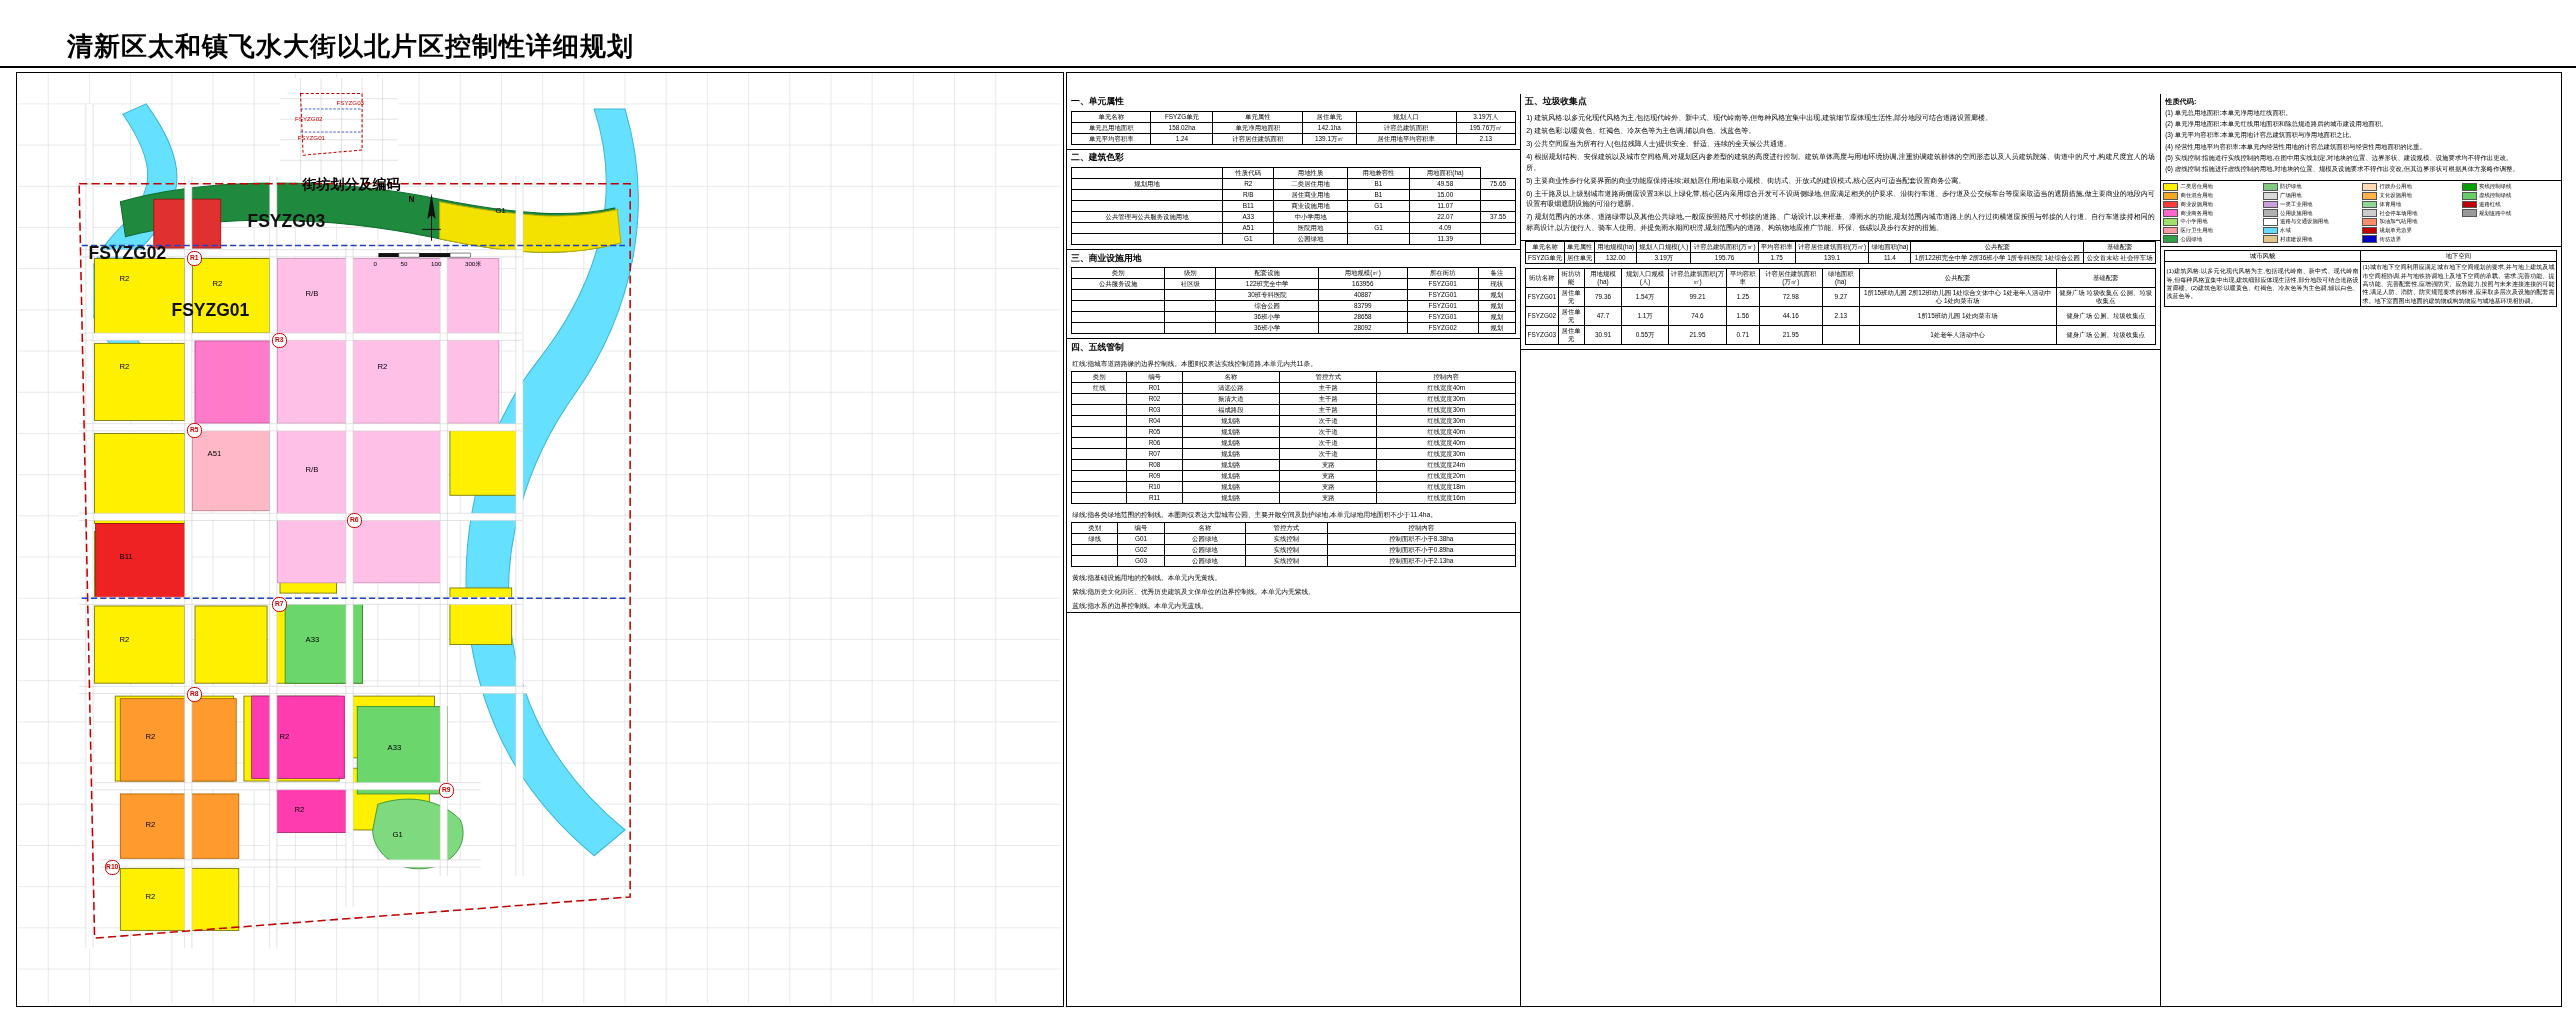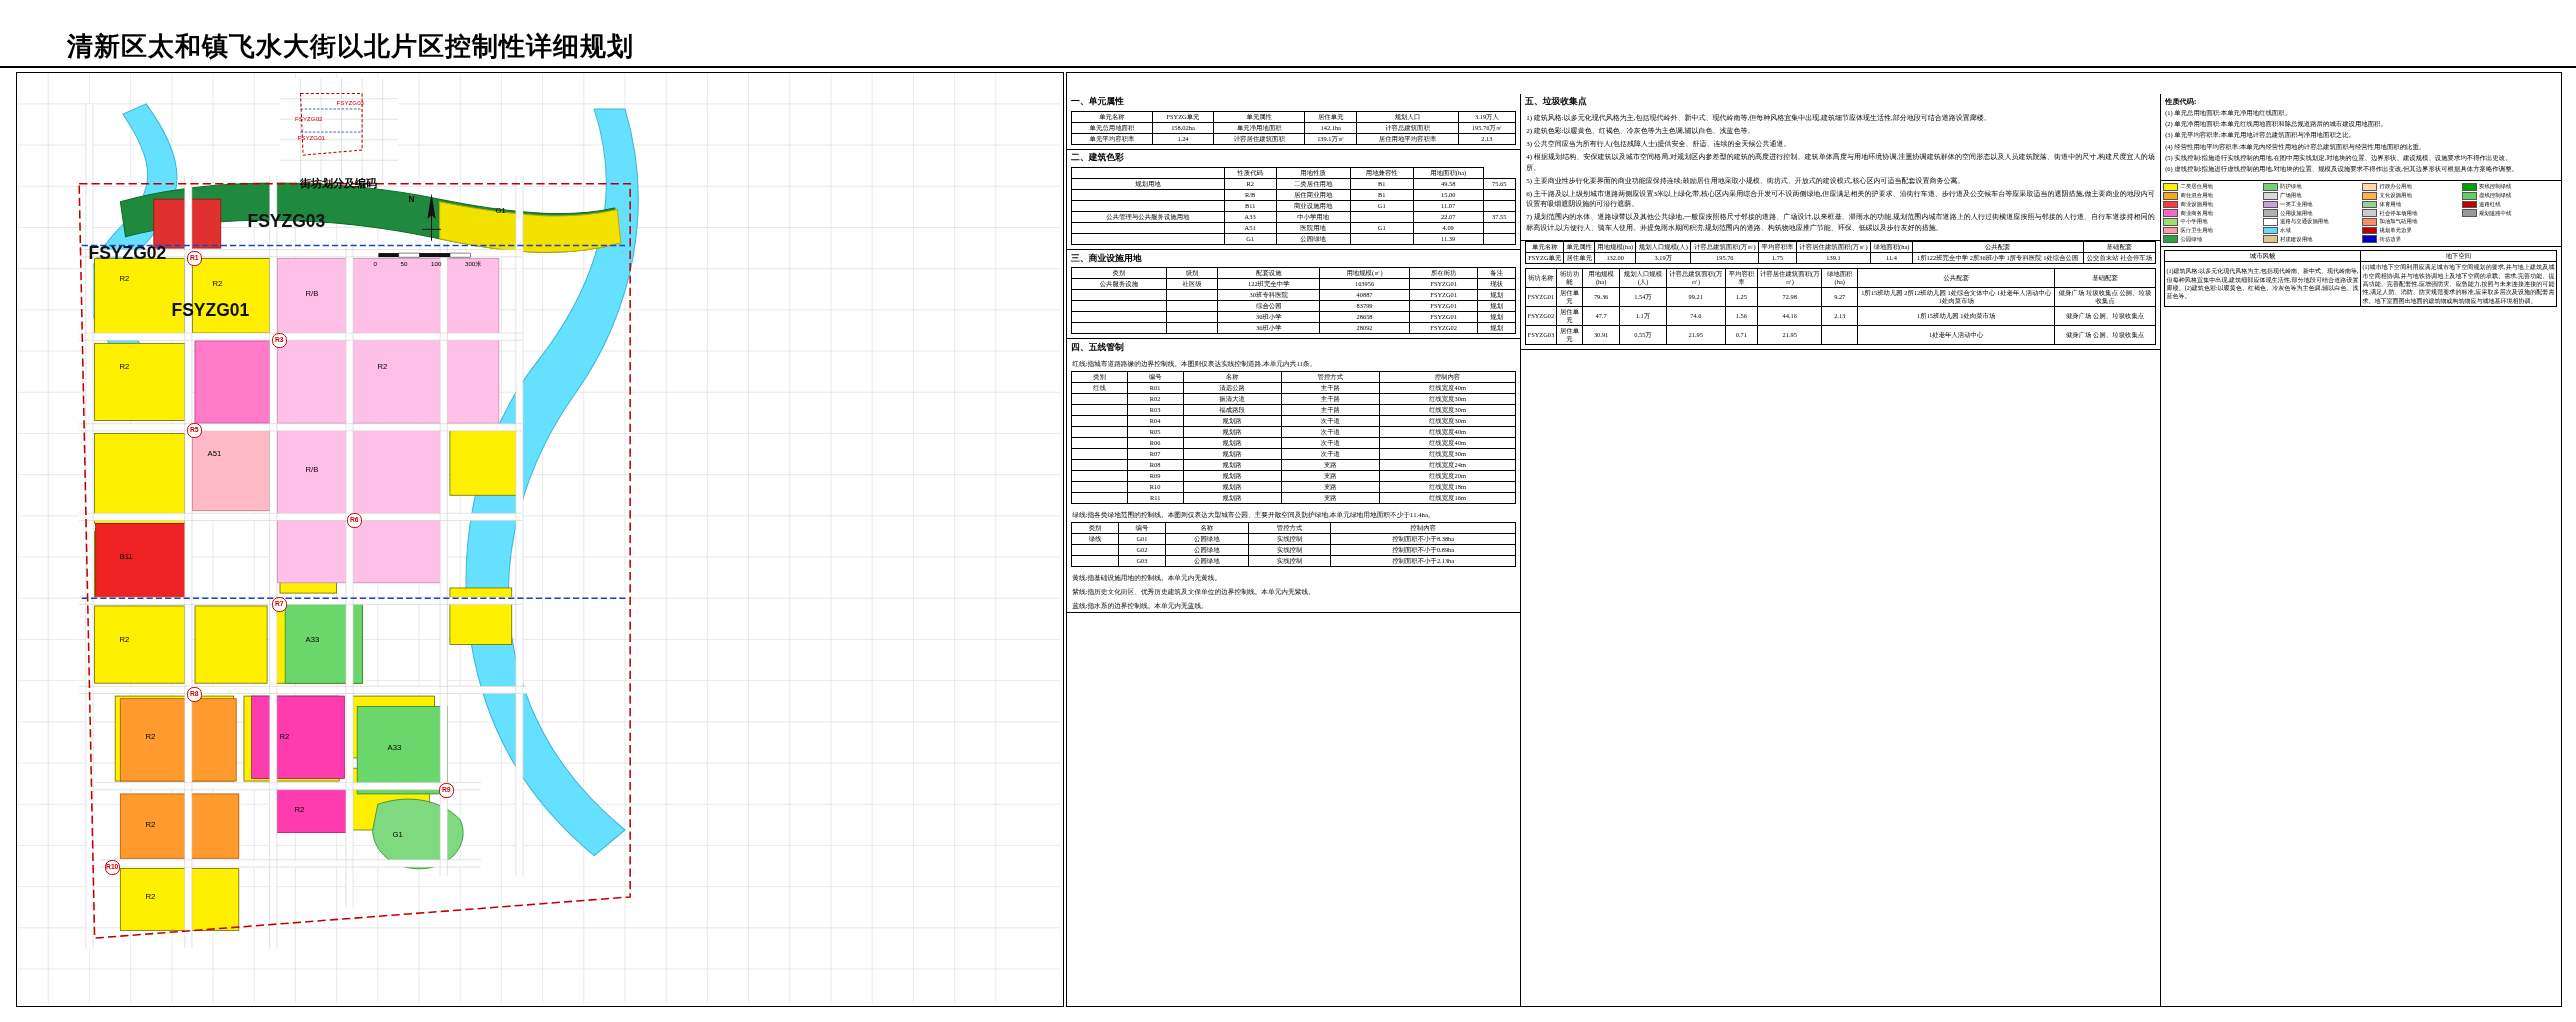--- a/index.html
+++ b/index.html
@@ -9,21 +9,21 @@
   .titlerule{position:absolute;left:0;top:66px;width:2576px;height:1.5px;background:#000;}
   
   #mapwrap{position:absolute;left:15.5px;top:72px;width:1046px;height:933px;border:1px solid #000;background:#fdfdfb;overflow:hidden;}
   #map{position:absolute;left:0;top:0;width:1044px;height:930px;}
   .lbl{position:absolute;font-size:7.7px;color:#000;}
   .biglbl{position:absolute;font-size:17.5px;font-weight:bold;color:#111;}
   .badge{position:absolute;width:13.4px;height:13.4px;border-radius:6.7px;background:#fff;border:1px solid #c00;color:#c00;font-size:6.7px;line-height:12.4px;text-align:center;font-weight:bold;}
   
   #legal{position:absolute;left:1066px;top:72px;width:1494px;height:933px;border:1px solid #000;background:#fff;}
   .lgtitle{position:absolute;left:0;top:0;width:1494px;height:20.6px;line-height:20.6px;text-align:center;font-size:11.3px;font-weight:bold;border-bottom:0.5px solid #000;}
-  .col{position:absolute;top:20.6px;bottom:0;font-family:Liberation Serif, serif;}
+  .col{position:absolute;top:20.6px;bottom:0;}
   .colA{left:0;width:453px;border-right:0.5px solid #000;}
   .colB{left:454px;width:639px;border-right:0.5px solid #000;}
   .colC{left:1093px;width:401px;}
   .sect{border-bottom:0.5px solid #000;}
   .secthd{font-size:8.8px;font-weight:bold;padding:2.6px 4.1px;}
   .body{font-size:7px;line-height:1.5;padding:2.1px 5.2px 4.1px 5.2px;text-align:justify;}
   table{border-collapse:collapse;width:100%;font-size:6.4px;}
   th,td{border:0.5px solid #000;padding:1px 1.5px;text-align:center;vertical-align:middle;line-height:1.25;}
   th{font-weight:normal;background:#fff;}
   .tw{padding:0 4.1px 4.1px 4.1px;}
@@ -257,21 +257,21 @@
         <g stroke="#c8c8c8" stroke-width="1" fill="none">
           <path d="M0 40 H230 M0 80 H230 M0 120 H230 M0 160 H230 M40 0 V200 M80 0 V200 M120 0 V200 M160 0 V200 M200 0 V200"></path>
         </g>
         <path d="M40 30 L160 30 L160 140 L45 150 Z" fill="none" stroke="#c00000" stroke-width="2" stroke-dasharray="6 4"></path>
         <path d="M40 60 L160 60 M40 105 L160 105" stroke="#2040c0" stroke-width="1.6" stroke-dasharray="5 3" fill="none"></path>
       </svg>
       <div class="lbl" style="left:15.5px;top:37px;color:#c00;font-size:6.2px;">FSYZG02</div>
       <div class="lbl" style="left:57px;top:20.6px;color:#c00;font-size:6.2px;">FSYZG03</div>
       <div class="lbl" style="left:18px;top:56px;color:#c00;font-size:6.2px;">FSYZG01</div>
     </div>
-    <div style="position:absolute;left:260px;top:103px;width:124px;text-align:center;font-size:11px;font-weight:bold;">街坊划分及编码</div>
+    <div style="position:absolute;left:260px;top:103px;width:124px;text-align:right;font-size:14px;font-weight:bold;">街坊划分及编码</div>
 
     <div class="compass" style="left:399px;top:116px;">
       <svg width="31" height="57" viewBox="0 0 60 110">
         <polygon points="30,8 38,58 30,50 22,58" fill="#111"></polygon>
         <line x1="30" y1="50" x2="30" y2="100" stroke="#111" stroke-width="2"></line>
         <line x1="12" y1="78" x2="48" y2="78" stroke="#111" stroke-width="2"></line>
       </svg>
     </div>
     <div class="scale" style="left:392px;top:122px;font-size:8.2px;font-weight:bold;">N</div>
 

